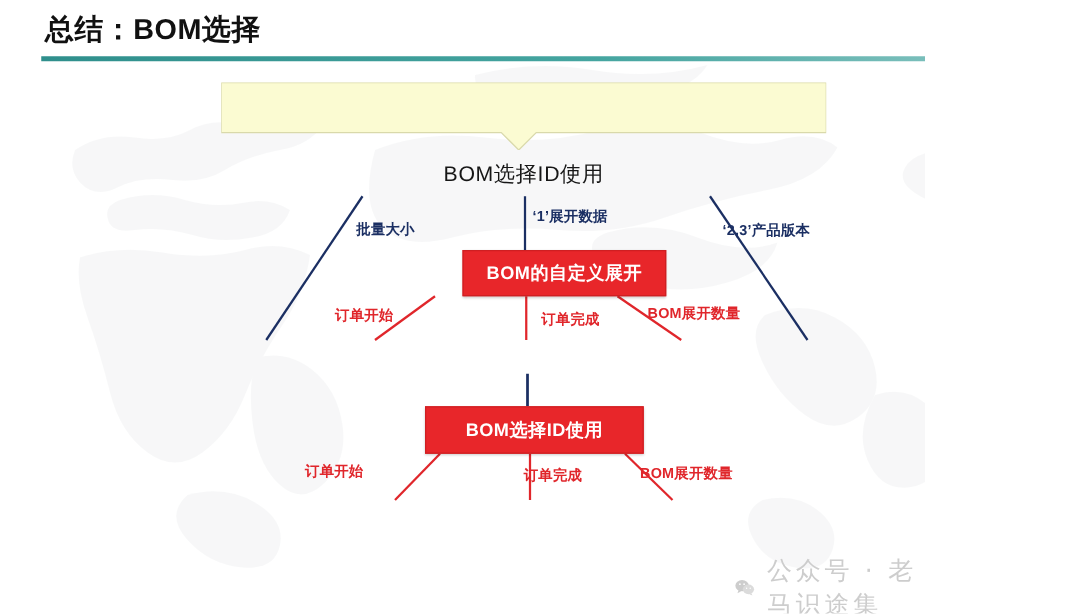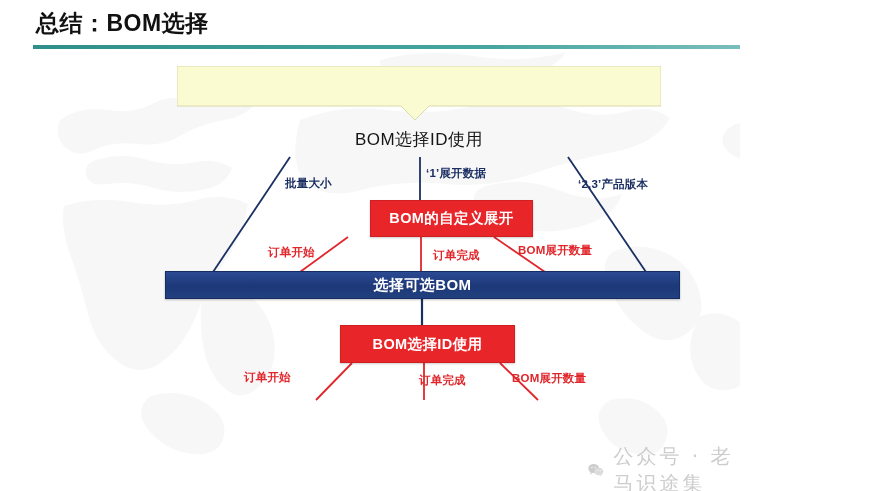--- a/index.html
+++ b/index.html
@@ -231,23 +231,20 @@
       <path d="M0 0 H484 V40 H252 L238 54 L224 40 H0 Z" fill="#fbfbd2" stroke="#d9d9ab" stroke-width="1"></path>
     </svg>
     <div class="banner-label">BOM选择ID使用</div>
   </div>
 
 
   <div class="node node-red" id="node-custom-expand">
     <span>BOM的自定义展开</span>
   </div>
 
-  <div class="node node-blue" id="node-select-alt-bom">
-    <span>选择可选BOM</span>
-  </div>
 
   <div class="node node-red" id="node-custom-mid-expand">
     <span>BOM选择ID使用</span>
   </div>
 
 
   <div class="edge-label lbl-navy" id="lbl-batch-size">批量大小</div>
   <div class="edge-label lbl-navy" id="lbl-expand-data">‘1’展开数据</div>
   <div class="edge-label lbl-navy" id="lbl-product-ver">‘2,3’产品版本</div>
 

